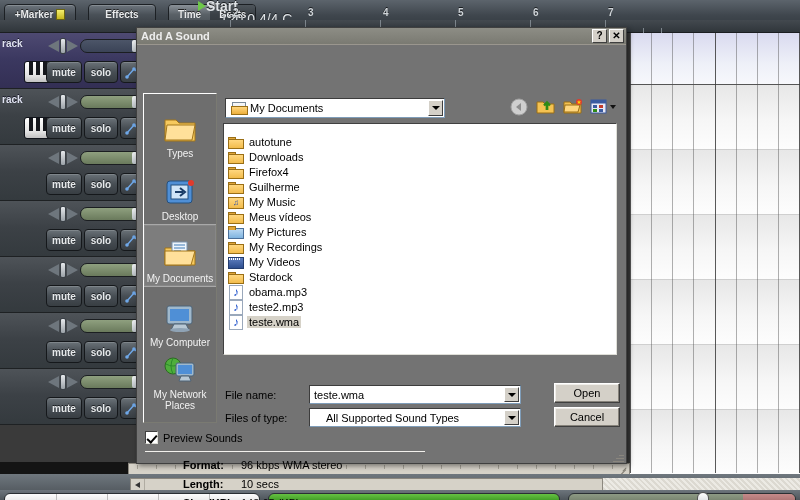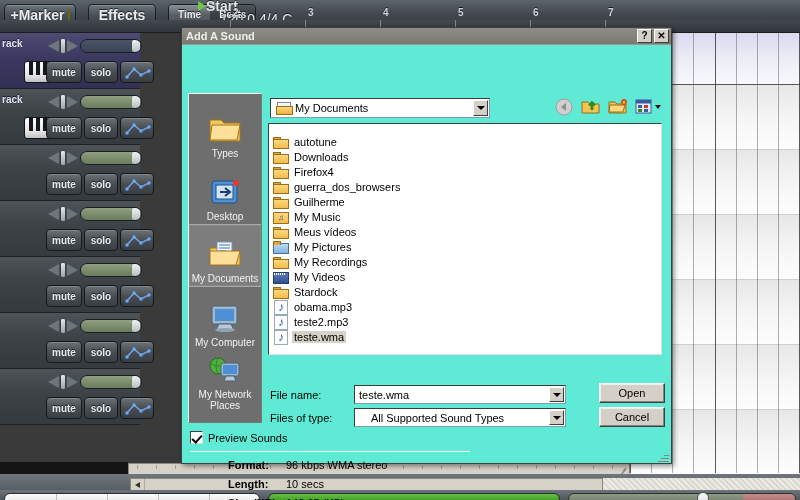--- a/index.html
+++ b/index.html
@@ -15,21 +15,21 @@
   #daw { position: absolute; inset: 0; background: #3a3a3a; }
 
   .daw-toolbar {
     position: absolute; left: 0; top: 0; width: 800px; height: 28px;
     background: linear-gradient(180deg,#5c646c 0%,#3f464d 55%,#333a40 100%);
   }
   .tb-btn {
     position: absolute; top: 4px; height: 21px;
     border: 1px solid #1c2024; border-radius: 4px;
     background: linear-gradient(180deg,#6d757d 0%,#4a5158 50%,#3a4046 100%);
-    color: #e8eaec; font-size: 14px; font-weight: bold;
+    color: #e8eaec; font-size: 10px; font-weight: bold;
     display: flex; align-items: center; justify-content: center;
     box-shadow: inset 0 1px 0 rgba(255,255,255,.18);
     padding: 0 8px; text-shadow: 0 -1px 0 #222;
   }
   #btn-marker { left: 4px; width: 72px; gap: 3px; }
   .marker-chip { width: 9px; height: 11px; background: linear-gradient(180deg,#f5ef70,#c7b81e); border: 1px solid #6b6410; }
   #btn-effects { left: 88px; width: 68px; }
   .seg-wrap {
     position: absolute; left: 168px; top: 4px; height: 21px; display: flex;
     border: 1px solid #1c2024; border-radius: 4px; overflow: hidden;
@@ -180,23 +180,22 @@
   #bp-green { left: 268px; width: 292px; background: linear-gradient(180deg,#66c143,#2e8a16); }
   #bp-right { left: 568px; width: 228px; background: linear-gradient(180deg,#8d9a84,#6e7a66); }
   #bp-right .hk { position: absolute; left: 128px; top: -2px; width: 12px; height: 14px; border-radius: 6px; background: linear-gradient(180deg,#fff,#cfd3d6); border: 1px solid #555; }
   #bp-right .red { position: absolute; right: 0; top: 0; bottom: 0; width: 52px; background: linear-gradient(180deg,#c58a8a,#a36a6a); border-radius: 0 5px 0 0; }
   .black-strip { position: absolute; left: 0; top: 462px; width: 128px; height: 12px; background: #141414; }
   .gray-strip { position: absolute; left: 0; top: 474px; width: 800px; height: 16px; background: linear-gradient(180deg,#6f777e,#565d63); }
 
   
   #dialog {
     position: absolute; left: 136px; top: 27px; width: 491px; height: 437px;
-    background: #5eead4; border: 1px solid #404040;
+    background: #737373; border: 1px solid #404040;
     box-shadow: 2px 2px 5px rgba(0,0,0,.45);
-    margin-left: 45px;
   }
   .titlebar {
     height: 17px; background: linear-gradient(180deg,#8d8d85 0%,#7a7a72 100%);
     display: flex; align-items: center; padding: 0 2px 0 4px;
     border-bottom: 1px solid #9a968e;
   }
   .titlebar .ttext { color: #ededed; font-size: 11px; font-weight: bold; flex: 1; }
   .tbtn {
     width: 15px; height: 14px; margin-left: 2px;
     background: #d4d0c8; border: 1px solid #fff; border-right-color: #3f3f3f; border-bottom-color: #3f3f3f;
@@ -736,24 +735,20 @@
         <div class="fitem">
           <span class="fico folder"></span>
           <span class="nm">Downloads</span>
         </div>
         <div class="fitem">
           <span class="fico folder"></span>
           <span class="nm">Firefox4</span>
         </div>
         <div class="fitem">
           <span class="fico folder"></span>
-          <span class="nm">guerra_dos_browsers</span>
-        </div>
-        <div class="fitem">
-          <span class="fico folder"></span>
           <span class="nm">Guilherme</span>
         </div>
         <div class="fitem">
           <span class="fico music"></span>
           <span class="nm">My Music</span>
         </div>
         <div class="fitem">
           <span class="fico folder"></span>
           <span class="nm">Meus vídeos</span>
         </div>

